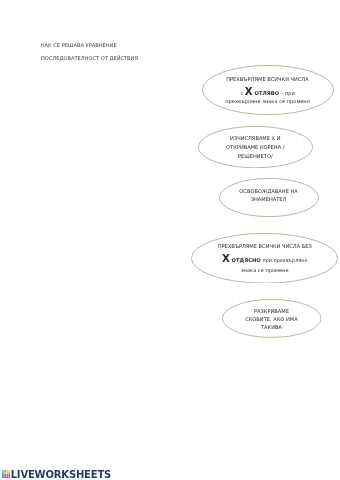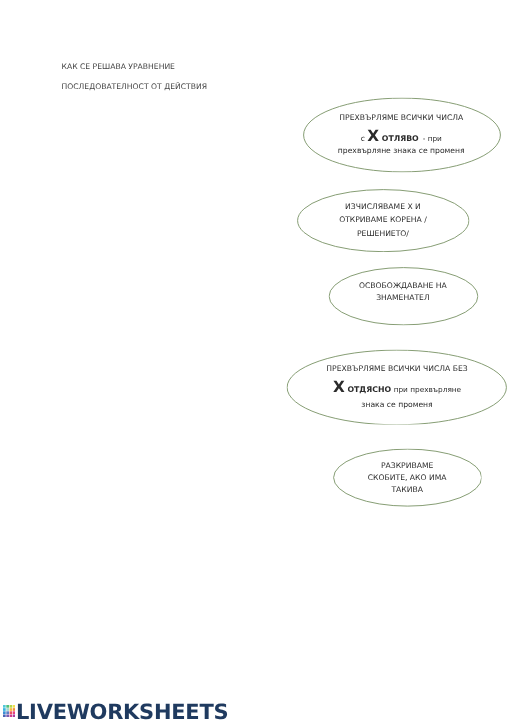--- a/index.html
+++ b/index.html
@@ -8,21 +8,21 @@
   .page{position:absolute;left:0;top:0;width:340px;height:480px;}
   .heading{position:absolute;color:var(--title-ink,#4d4d4d);font-size:5.1px;letter-spacing:0px;white-space:nowrap;}
   .ell{position:absolute;}
   .ell > svg{position:absolute;left:0;top:0;width:100%;height:100%;}
   .ell .txt{position:absolute;left:0;top:0;width:100%;height:100%;color:var(--ink,#2e2e2e);}
   .ln{white-space:nowrap;position:absolute;left:0;width:100%;text-align:center;line-height:1;}
   .xbig{font-size:10.2px;font-weight:bold;}
   .bold{font-weight:bold;}
   .logo{position:absolute;left:1.7px;top:470.6px;display:flex;align-items:flex-start;}
   .logo-icon{display:block;margin-right:0.6px;margin-top:-0.3px;}
-  .logo .word{font-weight:bold;font-size:14px;color:var(--brand,#1f3a5f);letter-spacing:-.18px;line-height:8.7px;}
+  .logo .word{font-weight:bold;font-size:10px;color:var(--brand,#1f3a5f);letter-spacing:-.18px;line-height:8.7px;}
 </style>
 </head>
 <body>
 
 <div class="page" style="--stroke: #7d9669; --ink: #2b2b2b; --title-ink: #454545; --brand: #1f3a5f;">
   <div class="heading" style="left:41px;top:42.4px">КАК СЕ РЕШАВА УРАВНЕНИЕ</div>
   <div class="heading" style="left:41px;top:55.2px">ПОСЛЕДОВАТЕЛНОСТ ОТ ДЕЙСТВИЯ</div>
 
   <div class="ell" style="left:201.5px;top:64.6px;width:132px;height:50px">
     <svg viewBox="0 0 132 50" preserveAspectRatio="none">

